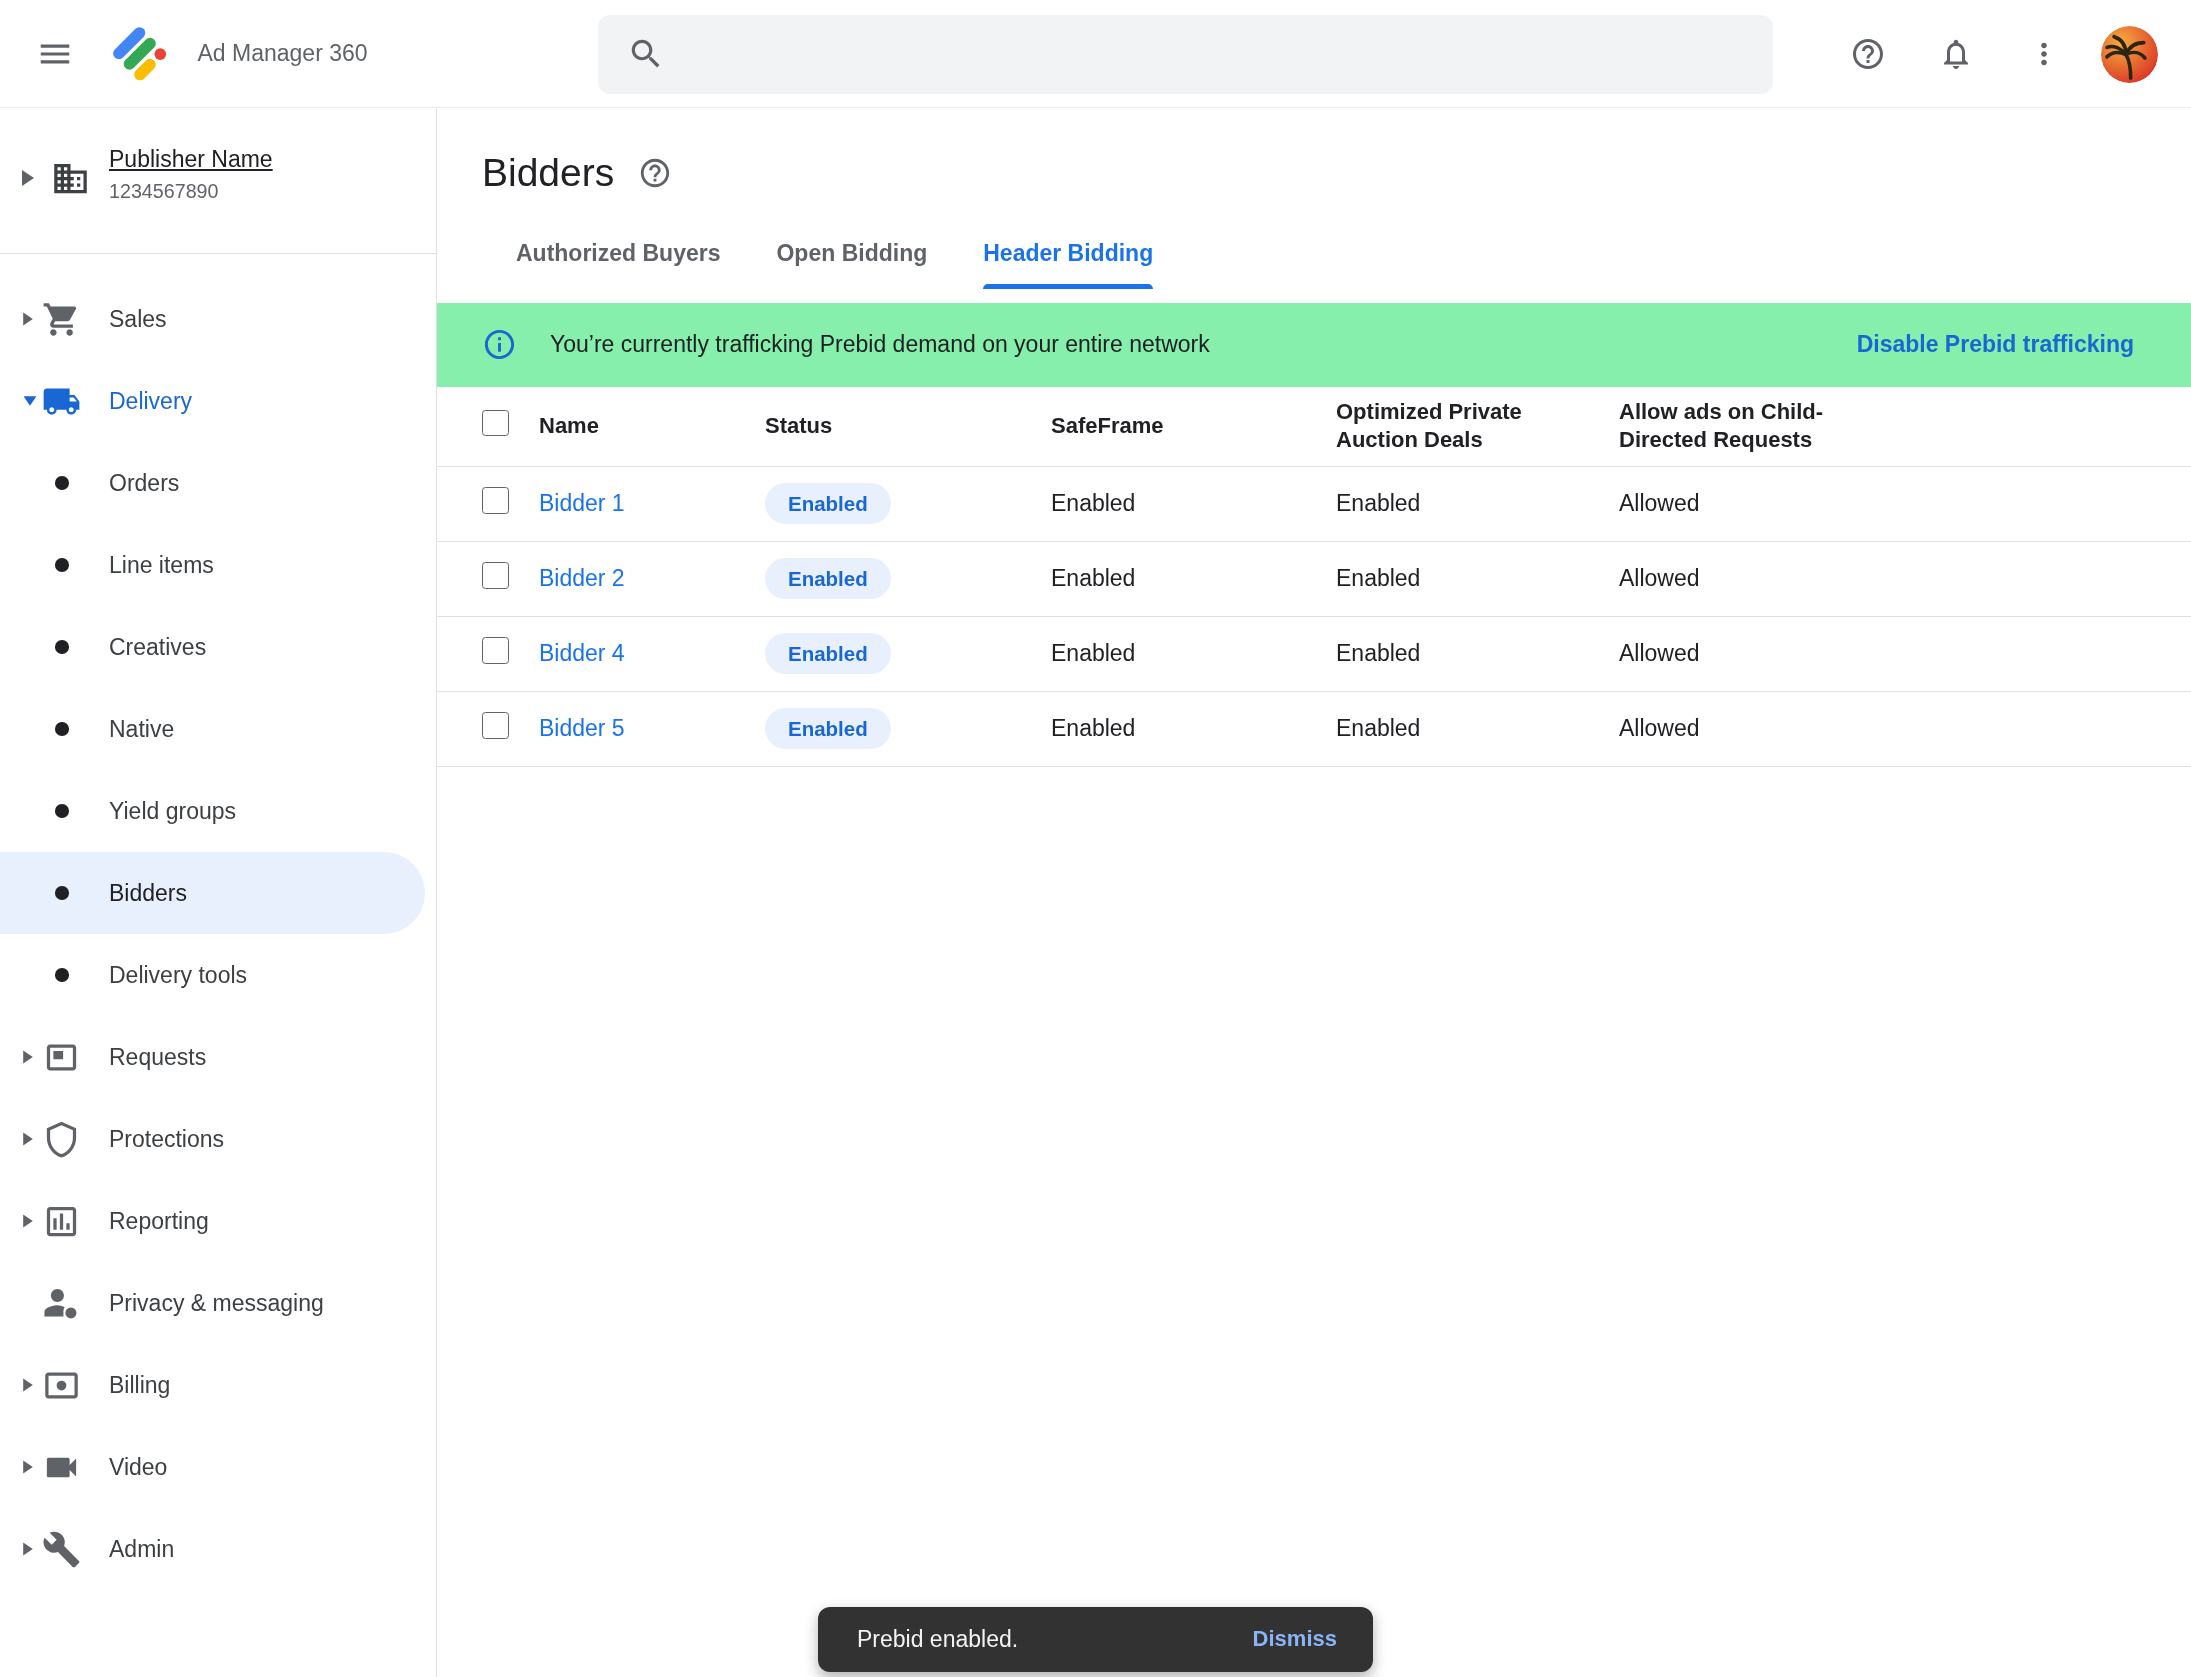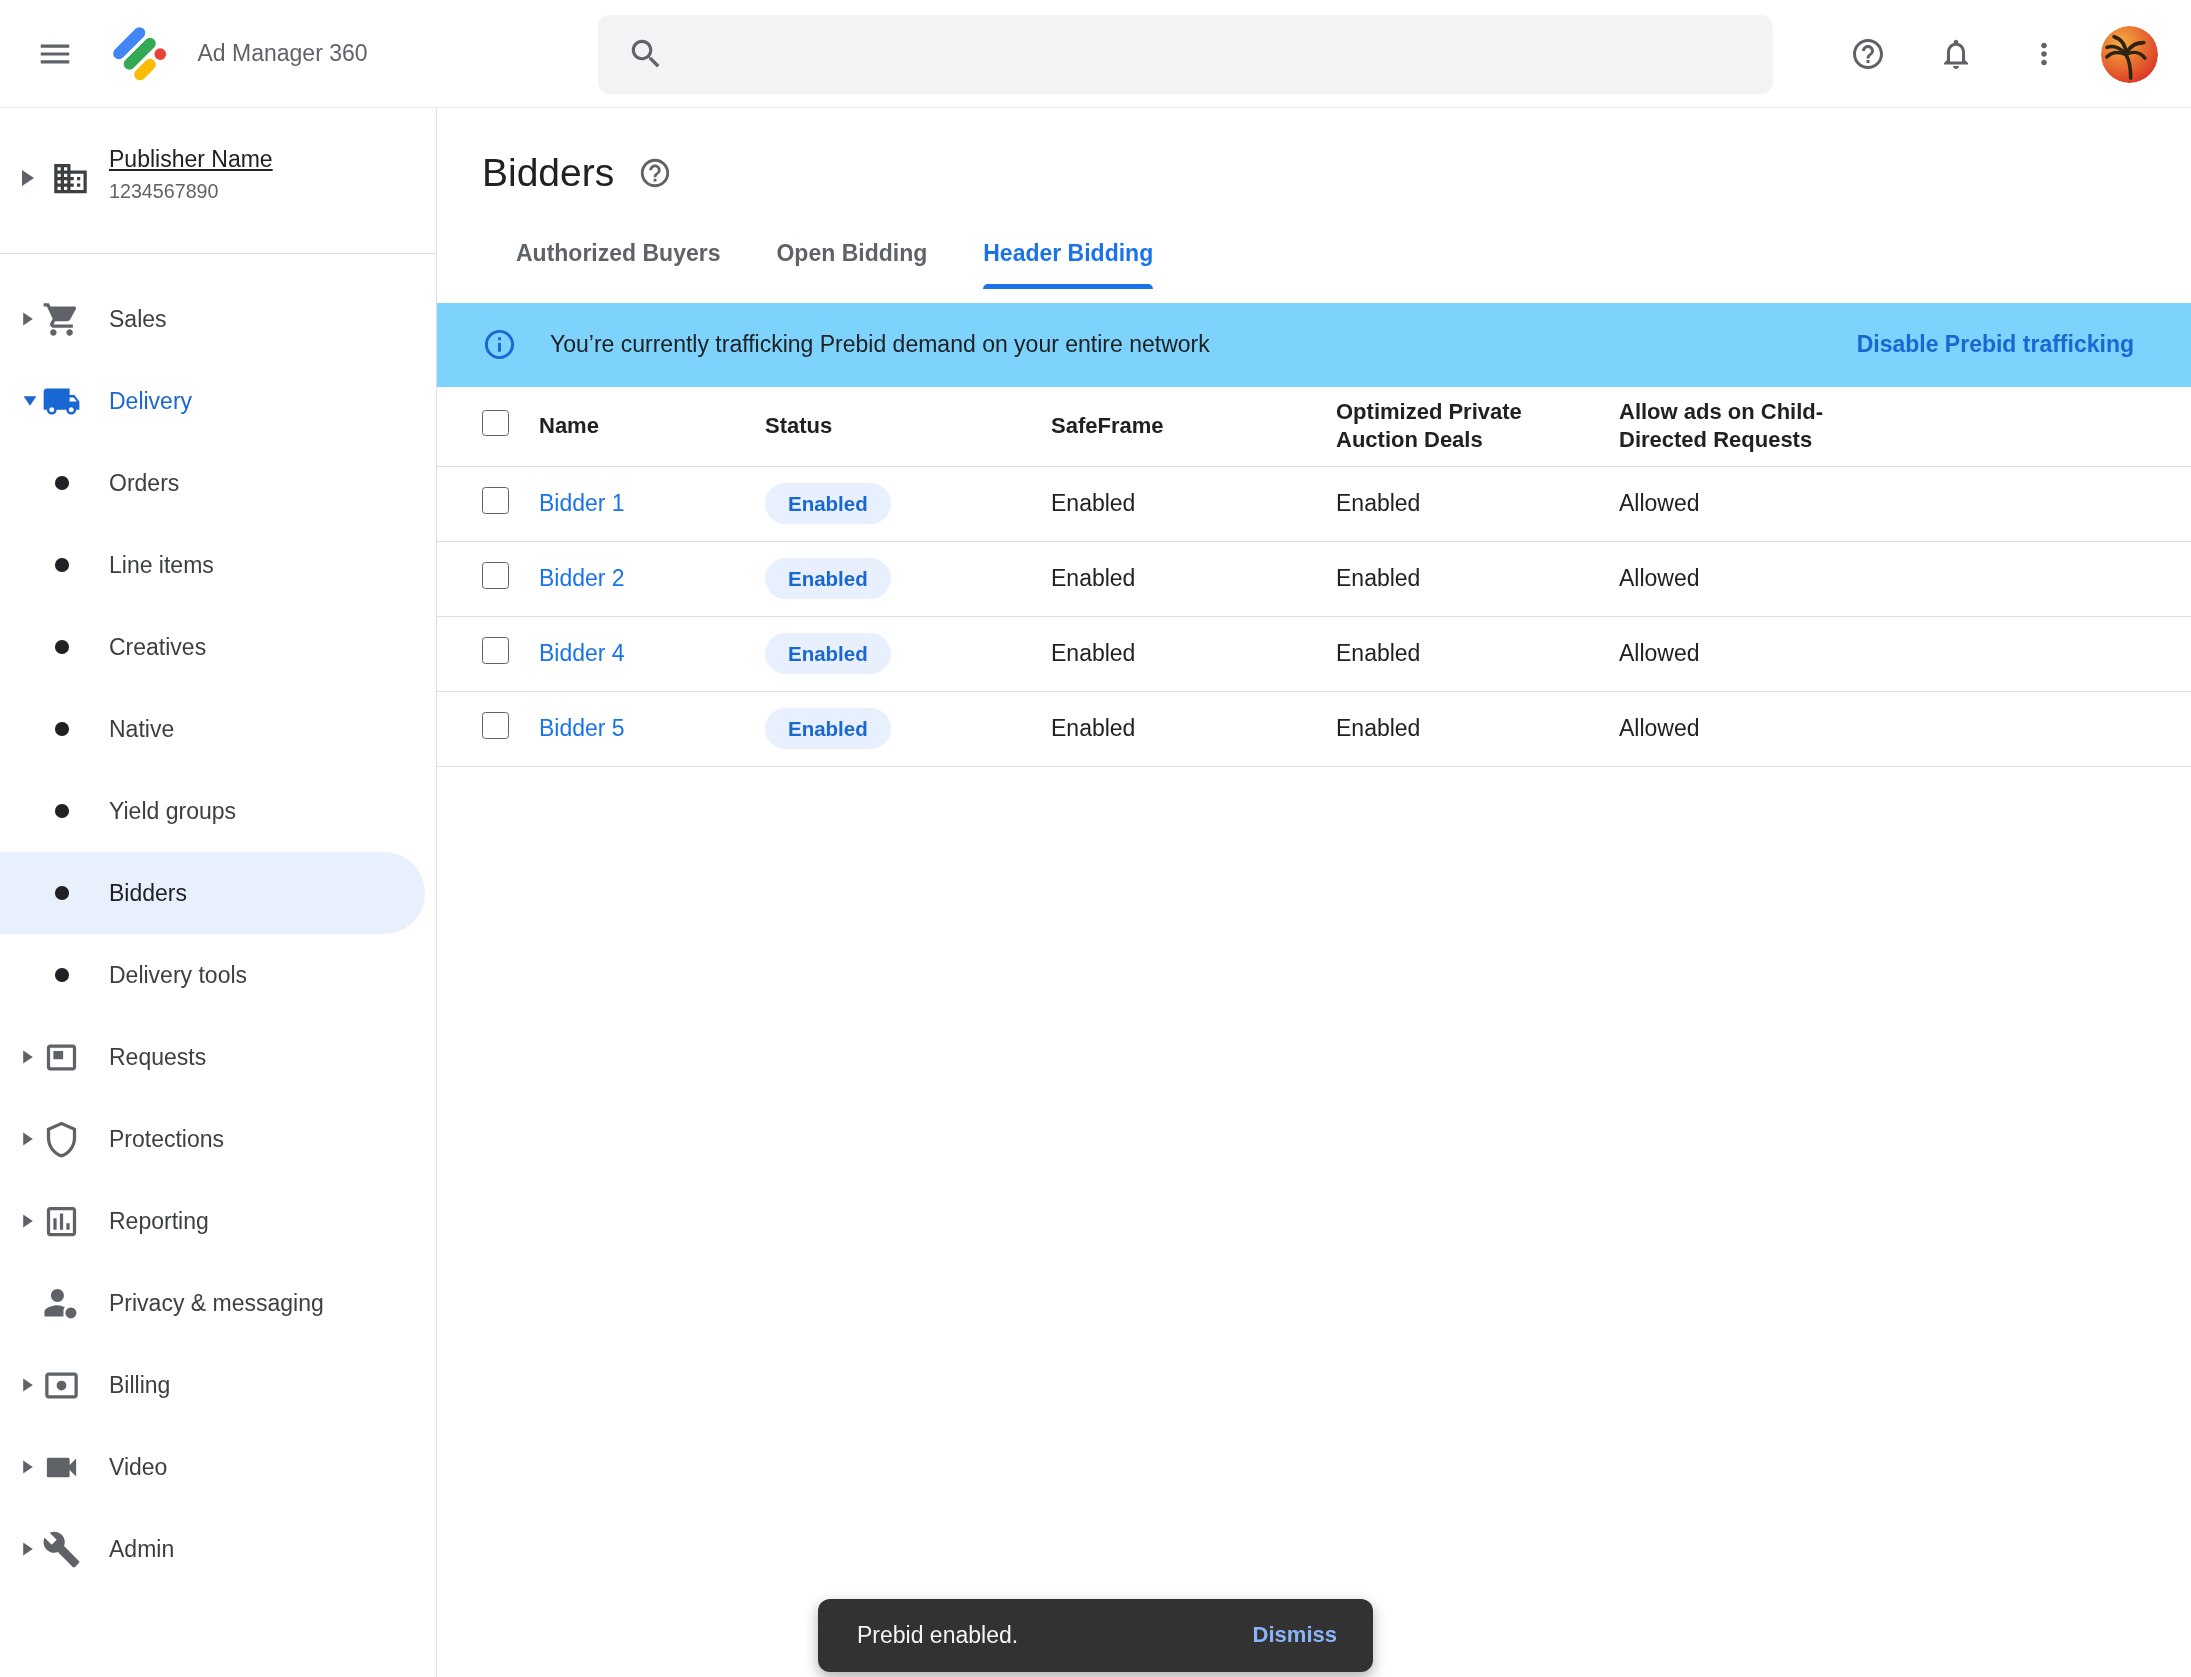--- a/index.html
+++ b/index.html
@@ -52,41 +52,41 @@
   
   .content { position:absolute; left:437px; top:108px; right:0; bottom:0; background:#fff; }
   .page-header { display:flex; align-items:center; gap:24px; padding:43px 0 0 45px; }
   .page-title { font-size:39px; font-weight:400; color:#202124; }
   .tabs { display:flex; margin:45px 0 0 51px; }
   .tab { padding:0 28px 22px; font-size:23px; font-weight:700; color:#5f6368;
          cursor:pointer; position:relative; white-space:nowrap; }
   .tab.active { color:#1a73e8; }
   .tab.active::after { content:""; position:absolute; left:28px; right:28px; bottom:0;
                        height:5.1px; background:#1a73e8; border-radius:5.1px 5.1px 0 0; }
-  .banner { margin-top:13.7px; height:84px; background:#7dd3fc; display:flex; align-items:center;
+  .banner { margin-top:13.7px; height:84px; background:#86efac; display:flex; align-items:center;
             padding:0 57px 0 45px; }
   .banner-text { margin-left:33px; font-size:23px; color:#202124; }
   .banner-action { margin-left:auto; font-size:23px; font-weight:700; color:#1967d2;
                    cursor:pointer; white-space:nowrap; text-decoration:none; }
 
   
   .thead, .trow { display:grid; grid-template-columns:57px 226px 286px 285px 283px 1fr;
                   align-items:center; padding-left:45px; border-bottom:0.9px solid #e0e0e0; }
   .thead { min-height:80px; font-size:22px; font-weight:700; color:#202124; }
   .hcell { padding-right:34px; line-height:1.3; }
   .hcell.wrap { max-width:257px; }
   .trow { height:75px; font-size:23px; color:#202124; }
   .checkbox { width:26.5px; height:26.5px; border:1.7px solid #5f6368; border-radius:3.4px;
               display:inline-block; cursor:pointer; background:#fff; }
   .cell-name { color:#1a73e8; text-decoration:none; cursor:pointer; }
   .pill { display:inline-block; padding:8.6px 23px; border-radius:34px; background:#e8f0fe;
           color:#1967d2; font-size:20.5px; font-weight:700; }
 
   
-  .snackbar { position:absolute; left:818px; bottom:5.1px; width:555px; height:73px;
+  .snackbar { position:absolute; left:818px; bottom:5.1px; width:555px; height:65px;
               background:#323232; border-radius:12px; display:flex; align-items:center;
               padding:0 36px 0 39px; box-shadow:0 5.1px 13.7px rgba(0,0,0,.3); z-index:20; }
   .snackbar-msg { color:#f1f3f4; font-size:23px; }
   .snackbar-action { margin-left:auto; color:#8ab4f8; font-size:22px; font-weight:700;
                      cursor:pointer; border:none; background:none; }
 
   svg { display:block; }
 </style>
 </head>
 <body>

